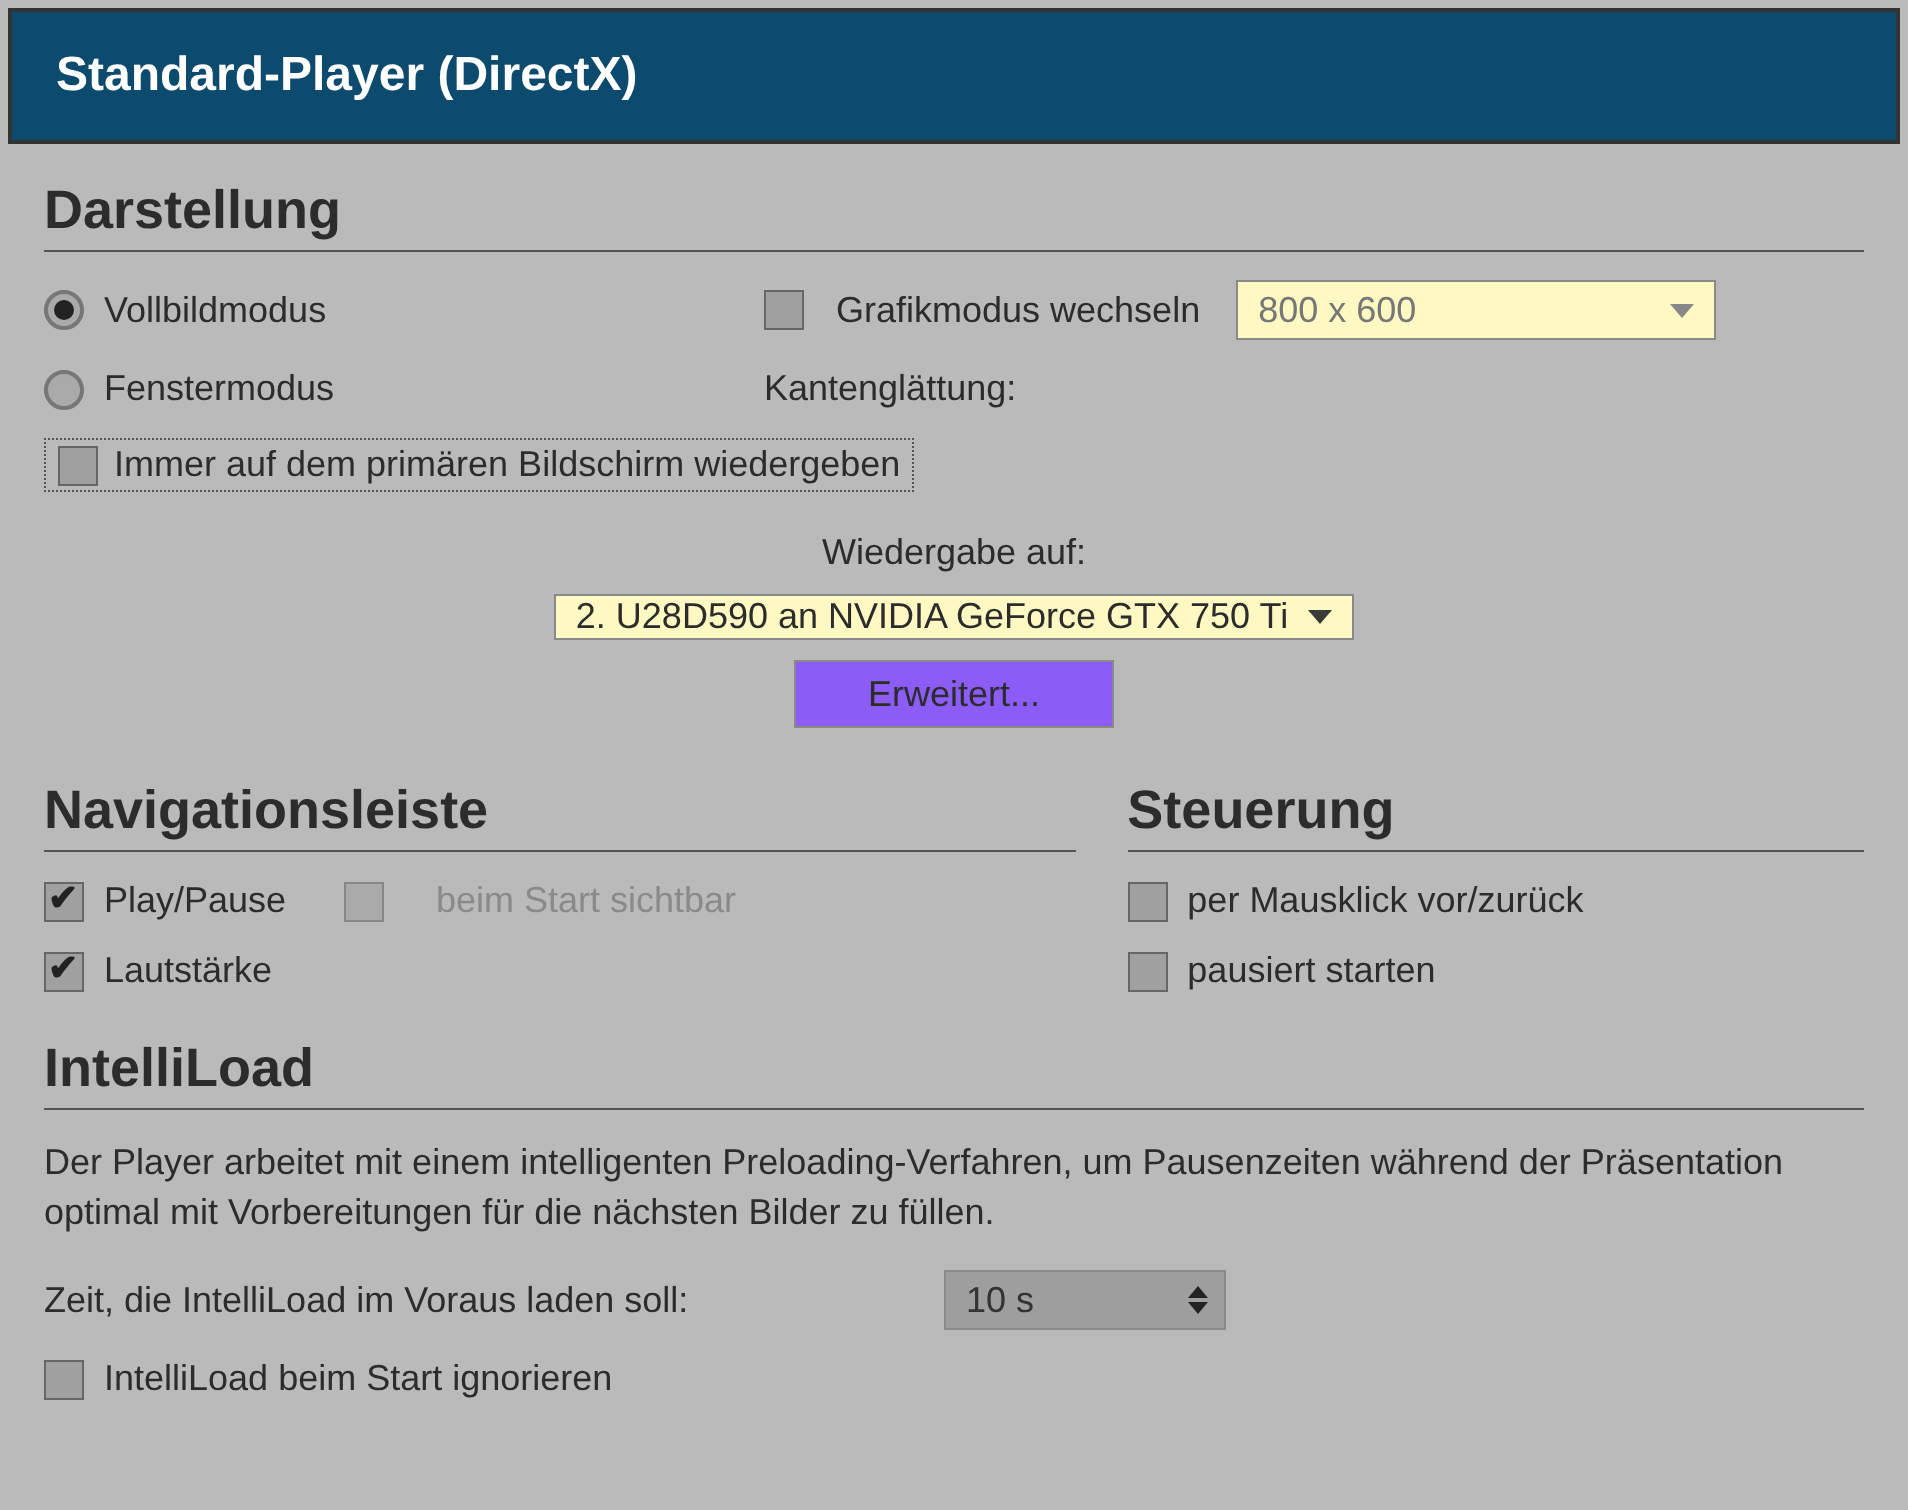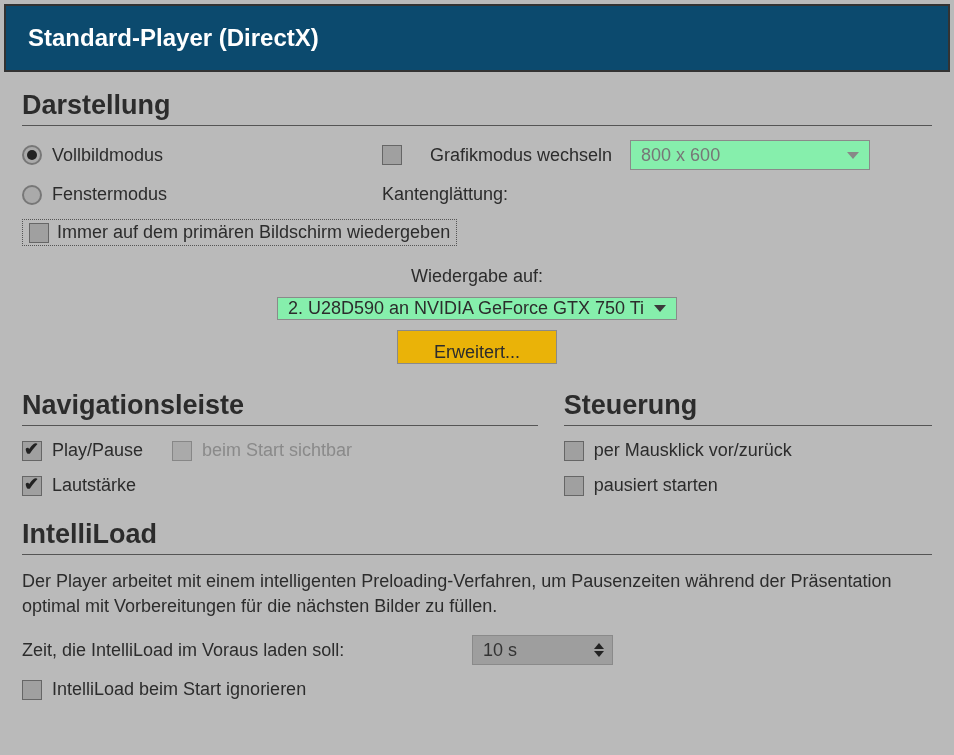--- a/index.html
+++ b/index.html
@@ -90,21 +90,21 @@
   .dotted-border {
     border: 1px dotted #555;
     padding: 2px 6px;
     display: inline-flex;
     align-items: center;
     gap: 8px;
   }
 
   
   .select {
-    background: #86efac;
+    background: #fef9c3;
     border: 1px solid #8a8a8a;
     height: 30px;
     display: flex;
     align-items: center;
     justify-content: space-between;
     padding: 0 10px;
     cursor: pointer;
     color: #2c2c2c;
   }
   .select.disabled {
@@ -115,25 +115,25 @@
     border-left: 6px solid transparent;
     border-right: 6px solid transparent;
     border-top: 7px solid #3a3a3a;
     margin-left: 10px;
   }
   .select.disabled .chevron {
     border-top-color: #888;
   }
 
   .btn {
-    background: #eab308;
+    background: #8b5cf6;
     border: 1px solid #8a8a8a;
     height: 34px;
     display: flex;
-    align-items: flex-end;
+    align-items: center;
     justify-content: center;
     padding: 0 18px;
     cursor: pointer;
     color: #2c2c2c;
   }
 
   .two-cols {
     display: flex;
     gap: 26px;
   }
@@ -183,21 +183,21 @@
 
 <div class="content">
 
   <div class="section-title">Darstellung</div>
 
   <div class="row">
     <div style="display:flex;align-items:center;gap:10px;width:350px;">
       <div class="radio selected"></div>
       <span class="label">Vollbildmodus</span>
     </div>
-    <div style="display:flex;align-items:center;gap:28px;">
+    <div style="display:flex;align-items:center;gap:16px;">
       <div class="checkbox"></div>
       <span class="label">Grafikmodus wechseln</span>
     </div>
     <div class="select disabled" style="width:240px;margin-left:8px;">
       <span>800 x 600</span>
       <span class="chevron"></span>
     </div>
   </div>
 
   <div class="row">
@@ -227,21 +227,21 @@
   </div>
 
   <div class="two-cols">
     <div class="col-left">
       <div class="section-title">Navigationsleiste</div>
 
 
       <div class="row">
         <div class="checkbox checked"></div>
         <span class="label" style="width:110px;">Play/Pause</span>
-        <div style="display:flex;align-items:center;gap:10px;text-align:center;">
+        <div style="display:flex;align-items:center;gap:26px;text-align:center;">
           <div class="checkbox" style="opacity:0.6;"></div>
           <span class="label disabled">beim Start sichtbar</span>
         </div>
       </div>
 
       <div class="row">
         <div class="checkbox checked"></div>
         <span class="label">Lautstärke</span>
       </div>
     </div>

